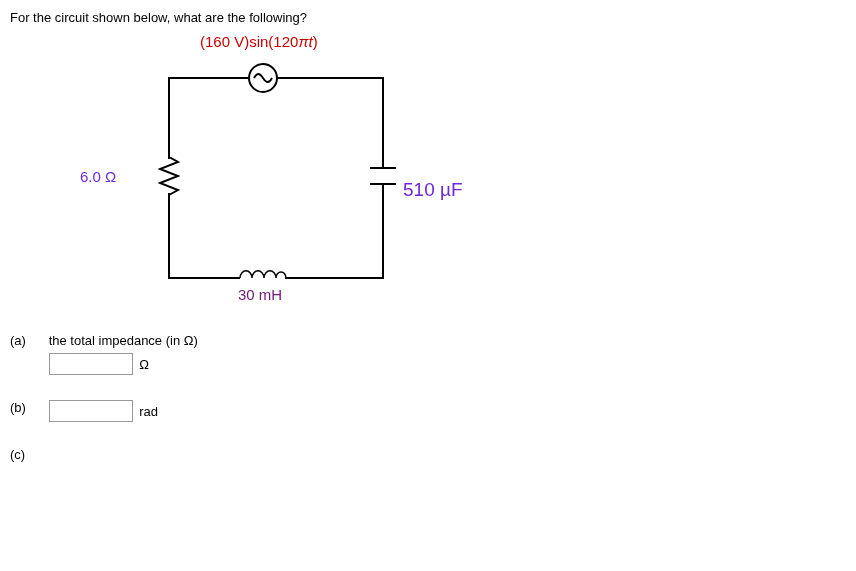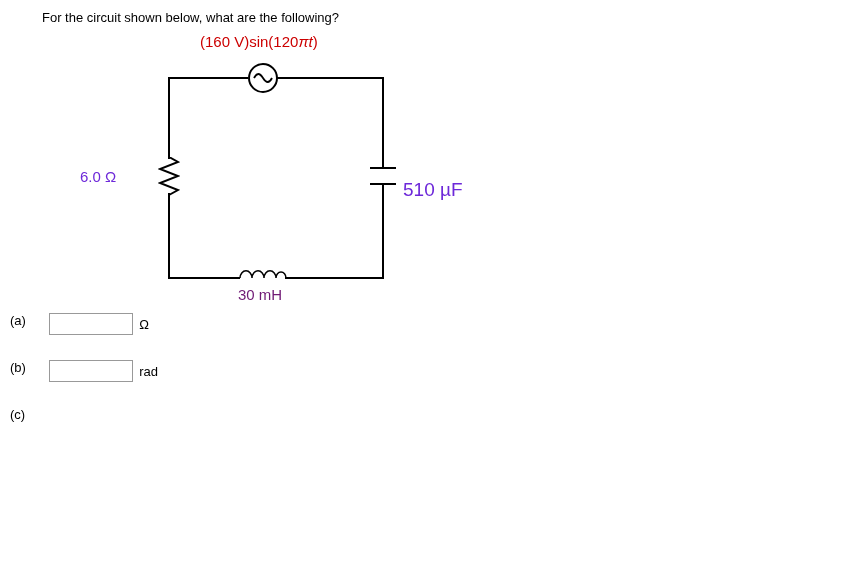--- a/index.html
+++ b/index.html
@@ -5,27 +5,27 @@
     body {
       font-family: Arial, Helvetica, sans-serif;
       font-size: 13px;
       color: #000;
       margin: 0;
       padding: 10px;
       background: #fff;
     }
     .question-text {
       margin-bottom: 8px;
-      margin-left: 32px;
     }
     .circuit-area {
       position: relative;
       width: 400px;
       height: 280px;
       margin-left: 100px;
+      margin-bottom: 20px;
       text-align: center;
     }
     .source-label {
       color: #cc0000;
       position: absolute;
       top: 0;
       left: 90px;
       font-size: 15px;
     }
     .source-label .pi {
@@ -141,20 +141,21 @@
 
   <svg style="position:absolute; top:235px; left:128px;" width="50" height="18">
     <path d="M 2 10 A 5 6 0 1 1 14 10 A 5 6 0 1 1 26 10 A 5 6 0 1 1 38 10 A 5 6 0 1 1 48 10" stroke="#000" stroke-width="1.5" fill="none"></path>
   </svg>
   <div class="inductor-label">30 mH</div>
 </div>
 
 <div class="part">
   <span class="part-label">(a)</span>
   <span class="part-body">
+    <div class="part-q">the total impedance (in Ω)</div>
     <input type="text" class="answer-box" style="">
     <span class="unit">Ω</span>
   </span>
 </div>
 
 <div class="part">
   <span class="part-label">(b)</span>
   <span class="part-body">
     <input type="text" class="answer-box" style="">
     <span class="unit">rad</span>

